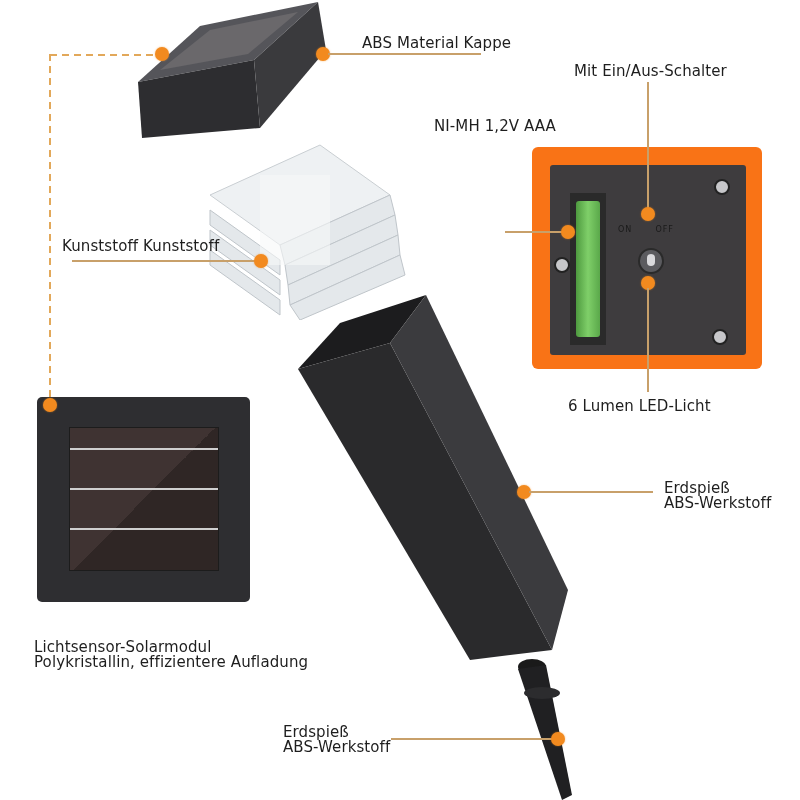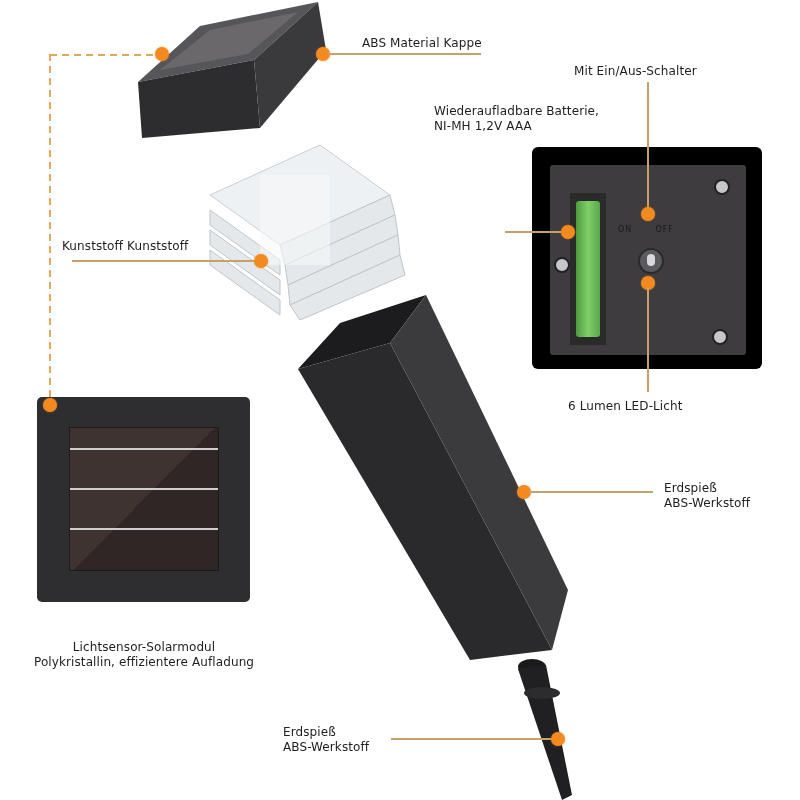--- a/index.html
+++ b/index.html
@@ -1,17 +1,17 @@
 <!DOCTYPE html>
 <html><head>
 <meta charset="utf-8">
 <style>
   html, body { margin: 0; padding: 0; background: #ffffff; }
   body { width: 800px; height: 800px; position: relative; overflow: hidden; font-family: "DejaVu Sans", sans-serif; }
-  .label { position: absolute; font-size: 12px; color: #1e1e1e; line-height: 15px; white-space: nowrap; letter-spacing: 0.1px; }
+  .label { position: absolute; font-size: 15px; color: #1e1e1e; line-height: 15px; white-space: nowrap; letter-spacing: 0.1px; }
   .line { position: absolute; background: #c8a06a; }
   .dot { position: absolute; width: 14px; height: 14px; border-radius: 50%; background: #f28a1f; box-shadow: 0 0 2px rgba(242,138,31,0.6); }
   .dash-h { position: absolute; height: 2px; background: repeating-linear-gradient(90deg, #e2a85a 0 7px, transparent 7px 12px); }
   .dash-v { position: absolute; width: 2px; background: repeating-linear-gradient(180deg, #e2a85a 0 7px, transparent 7px 12px); }
   .part { position: absolute; }
 </style>
 </head>
 <body>
 
 <div class="dash-h" style="left:50px; top:54px; width:112px;"></div>
@@ -46,21 +46,21 @@
     </g>
     <rect x="60" y="40" width="70" height="90" fill="#f6f8f9" opacity="0.6"></rect>
   </svg>
 </div>
 <div class="line" style="left:72px; top:260px; width:190px; height:2px;"></div>
 <div class="dot" style="left:254px; top:254px;"></div>
 <div class="label" style="left:62px; top:239px;">
   <span>Kunststoff Kunststoff</span>
 </div>
 
-<div class="part" style="left:532px; top:147px; width:230px; height:222px; background:#000000; border-radius:6px;">
+<div class="part" style="left:532px; top:147px; width:230px; height:222px; background:#f97316; border-radius:6px;">
   <div style="position:absolute; left:18px; top:18px; width:196px; height:190px; background:#3e3c3e; border-radius:3px;">
     <div style="position:absolute; left:20px; top:28px; width:36px; height:152px; background:#2a2a2a;">
       <div style="position:absolute; left:6px; top:8px; width:24px; height:136px; background:linear-gradient(90deg,#4e9a3f,#7fcf69,#5aa84a); border-radius:3px;"></div>
     </div>
     <div style="position:absolute; left:68px; top:60px; font-size:8px; color:#1a1a1a; letter-spacing:1px;">
       <span>ON</span>
       <span style="display:inline-block; width:16px;"></span>
       <span>OFF</span>
     </div>
     <div style="position:absolute; left:88px; top:83px; width:22px; height:22px; border-radius:50%; background:#5b5b5f; border:2px solid #2a2a2a;">
@@ -72,41 +72,41 @@
   </div>
 </div>
 
 <div class="label" style="left:574px; top:64px;">
   <span>Mit Ein/Aus-Schalter</span>
 </div>
 <div class="line" style="left:647px; top:82px; width:2px; height:132px;"></div>
 <div class="dot" style="left:641px; top:207px;"></div>
 
 <div class="label" style="left:434px; top:104px;">
-  <span>Wiederaufladbare Batterie,</span><br>
+  <br>
   <span>NI-MH 1,2V AAA</span>
 </div>
 <div class="line" style="left:505px; top:231px; width:62px; height:2px;"></div>
 <div class="dot" style="left:561px; top:225px;"></div>
 
 <div class="dot" style="left:641px; top:276px;"></div>
 <div class="line" style="left:647px; top:288px; width:2px; height:104px;"></div>
 <div class="label" style="left:568px; top:399px;text-align:right;">
   <span>6 Lumen LED-Licht</span>
 </div>
 
 <div class="part" style="left:37px; top:397px; width:213px; height:205px; background:#2e2e31; border-radius:5px;">
   <div style="position:absolute; left:32px; top:30px; width:148px; height:142px; background:linear-gradient(135deg,#3f3332 50%,#2f2625 50%); border:1px solid #1c1c1c;">
     <div style="position:absolute; left:0; top:20px; width:100%; height:2px; background:#cfcfcf;"></div>
     <div style="position:absolute; left:0; top:60px; width:100%; height:2px; background:#cfcfcf;"></div>
     <div style="position:absolute; left:0; top:100px; width:100%; height:2px; background:#cfcfcf;"></div>
   </div>
 </div>
 <div class="dot" style="left:43px; top:398px;"></div>
-<div class="label" style="left:34px; top:640px;text-align:center;">
+<div class="label" style="left:34px; top:640px;">
   <span>Lichtsensor-Solarmodul</span><br>
   <span>Polykristallin, effizientere Aufladung</span>
 </div>
 
 <div class="part" style="left:290px; top:285px; width:300px; height:375px;">
   <svg width="300" height="375" viewBox="0 0 300 375">
     <polygon points="8,84 50,38 136,10 100,58" fill="#1c1c1e"></polygon>
     <polygon points="8,84 100,58 262,365 180,375" fill="#2a2a2c"></polygon>
     <polygon points="100,58 136,10 278,305 262,365" fill="#3b3b3e"></polygon>
   </svg>

